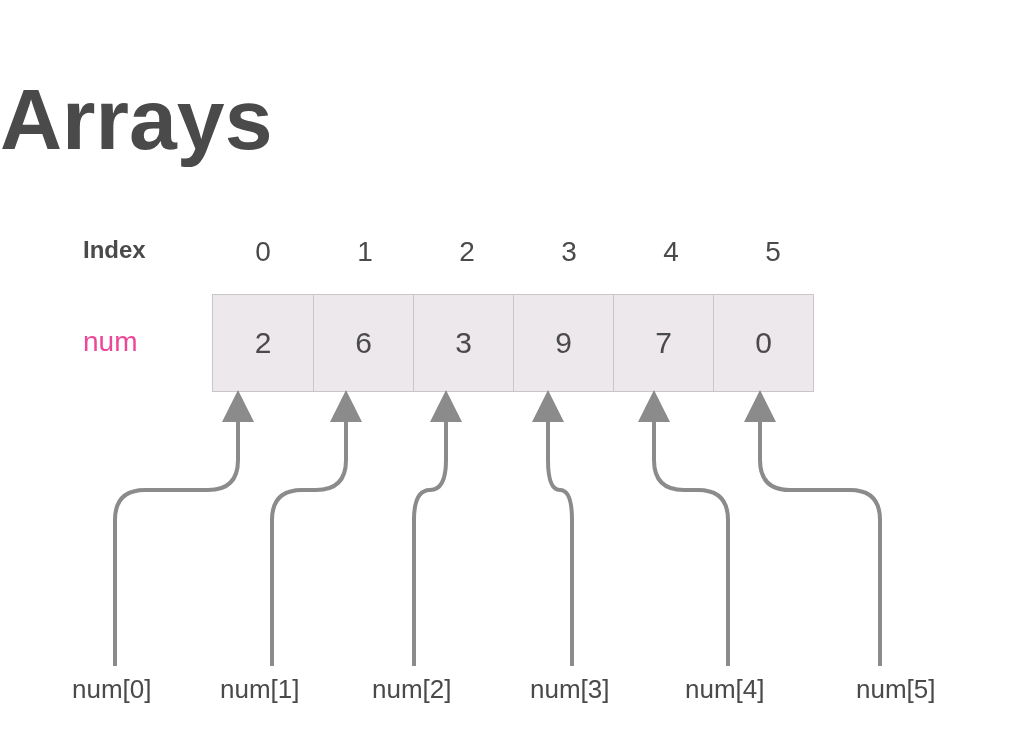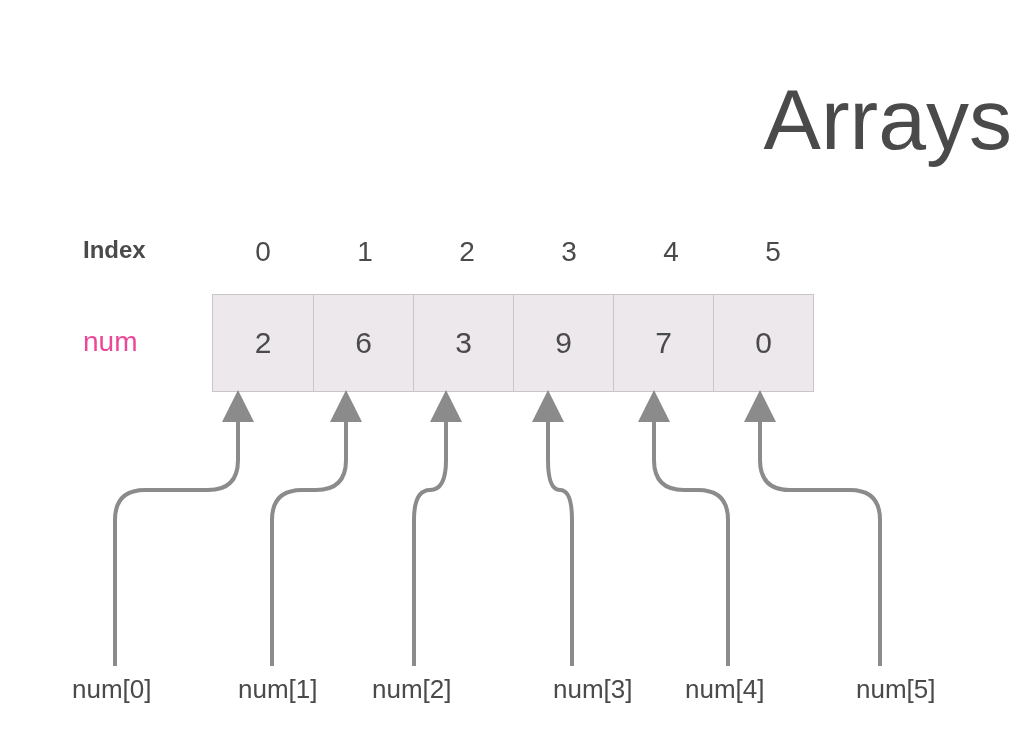--- a/index.html
+++ b/index.html
@@ -10,23 +10,23 @@
     background: #ffffff;
     font-family: "Segoe UI", "Helvetica Neue", Arial, sans-serif;
     color: #4a4a4a;
     overflow: hidden;
   }
   .title {
     position: absolute;
     left: 0;
     width: 1012px;
     top: 70px;
-    text-align: right;
+    text-align: left;
     font-size: 86px;
-    font-weight: 400;
+    font-weight: 700;
     color: #4a4a4a;
     letter-spacing: 0px;
   }
   .index-label {
     position: absolute;
     left: 83px;
     top: 236px;
     font-size: 24px;
     font-weight: 600;
     color: #4a4a4a;
@@ -122,17 +122,17 @@
   <path d="M414 666 L414 520 Q414 490 430 490 L430 490 Q446 490 446 460 L446 406" fill="none" stroke="#8b8b8b" stroke-width="4" marker-end="url(#arrowhead)"></path>
 
   <path d="M572 666 L572 520 Q572 490 560 490 L560 490 Q548 490 548 460 L548 406" fill="none" stroke="#8b8b8b" stroke-width="4" marker-end="url(#arrowhead)"></path>
 
   <path d="M728 666 L728 520 Q728 490 698 490 L684 490 Q654 490 654 460 L654 406" fill="none" stroke="#8b8b8b" stroke-width="4" marker-end="url(#arrowhead)"></path>
 
   <path d="M880 666 L880 520 Q880 490 850 490 L790 490 Q760 490 760 460 L760 406" fill="none" stroke="#8b8b8b" stroke-width="4" marker-end="url(#arrowhead)"></path>
 </svg>
 
 <div class="bottom-label" style="left:72px">num[0]</div>
-<div class="bottom-label" style="left:238px">num[1]</div>
+<div class="bottom-label" style="left:220px">num[1]</div>
 <div class="bottom-label" style="left:372px">num[2]</div>
-<div class="bottom-label" style="left:553px">num[3]</div>
+<div class="bottom-label" style="left:530px">num[3]</div>
 <div class="bottom-label" style="left:685px">num[4]</div>
 <div class="bottom-label" style="left:856px">num[5]</div>
 
 </body></html>

